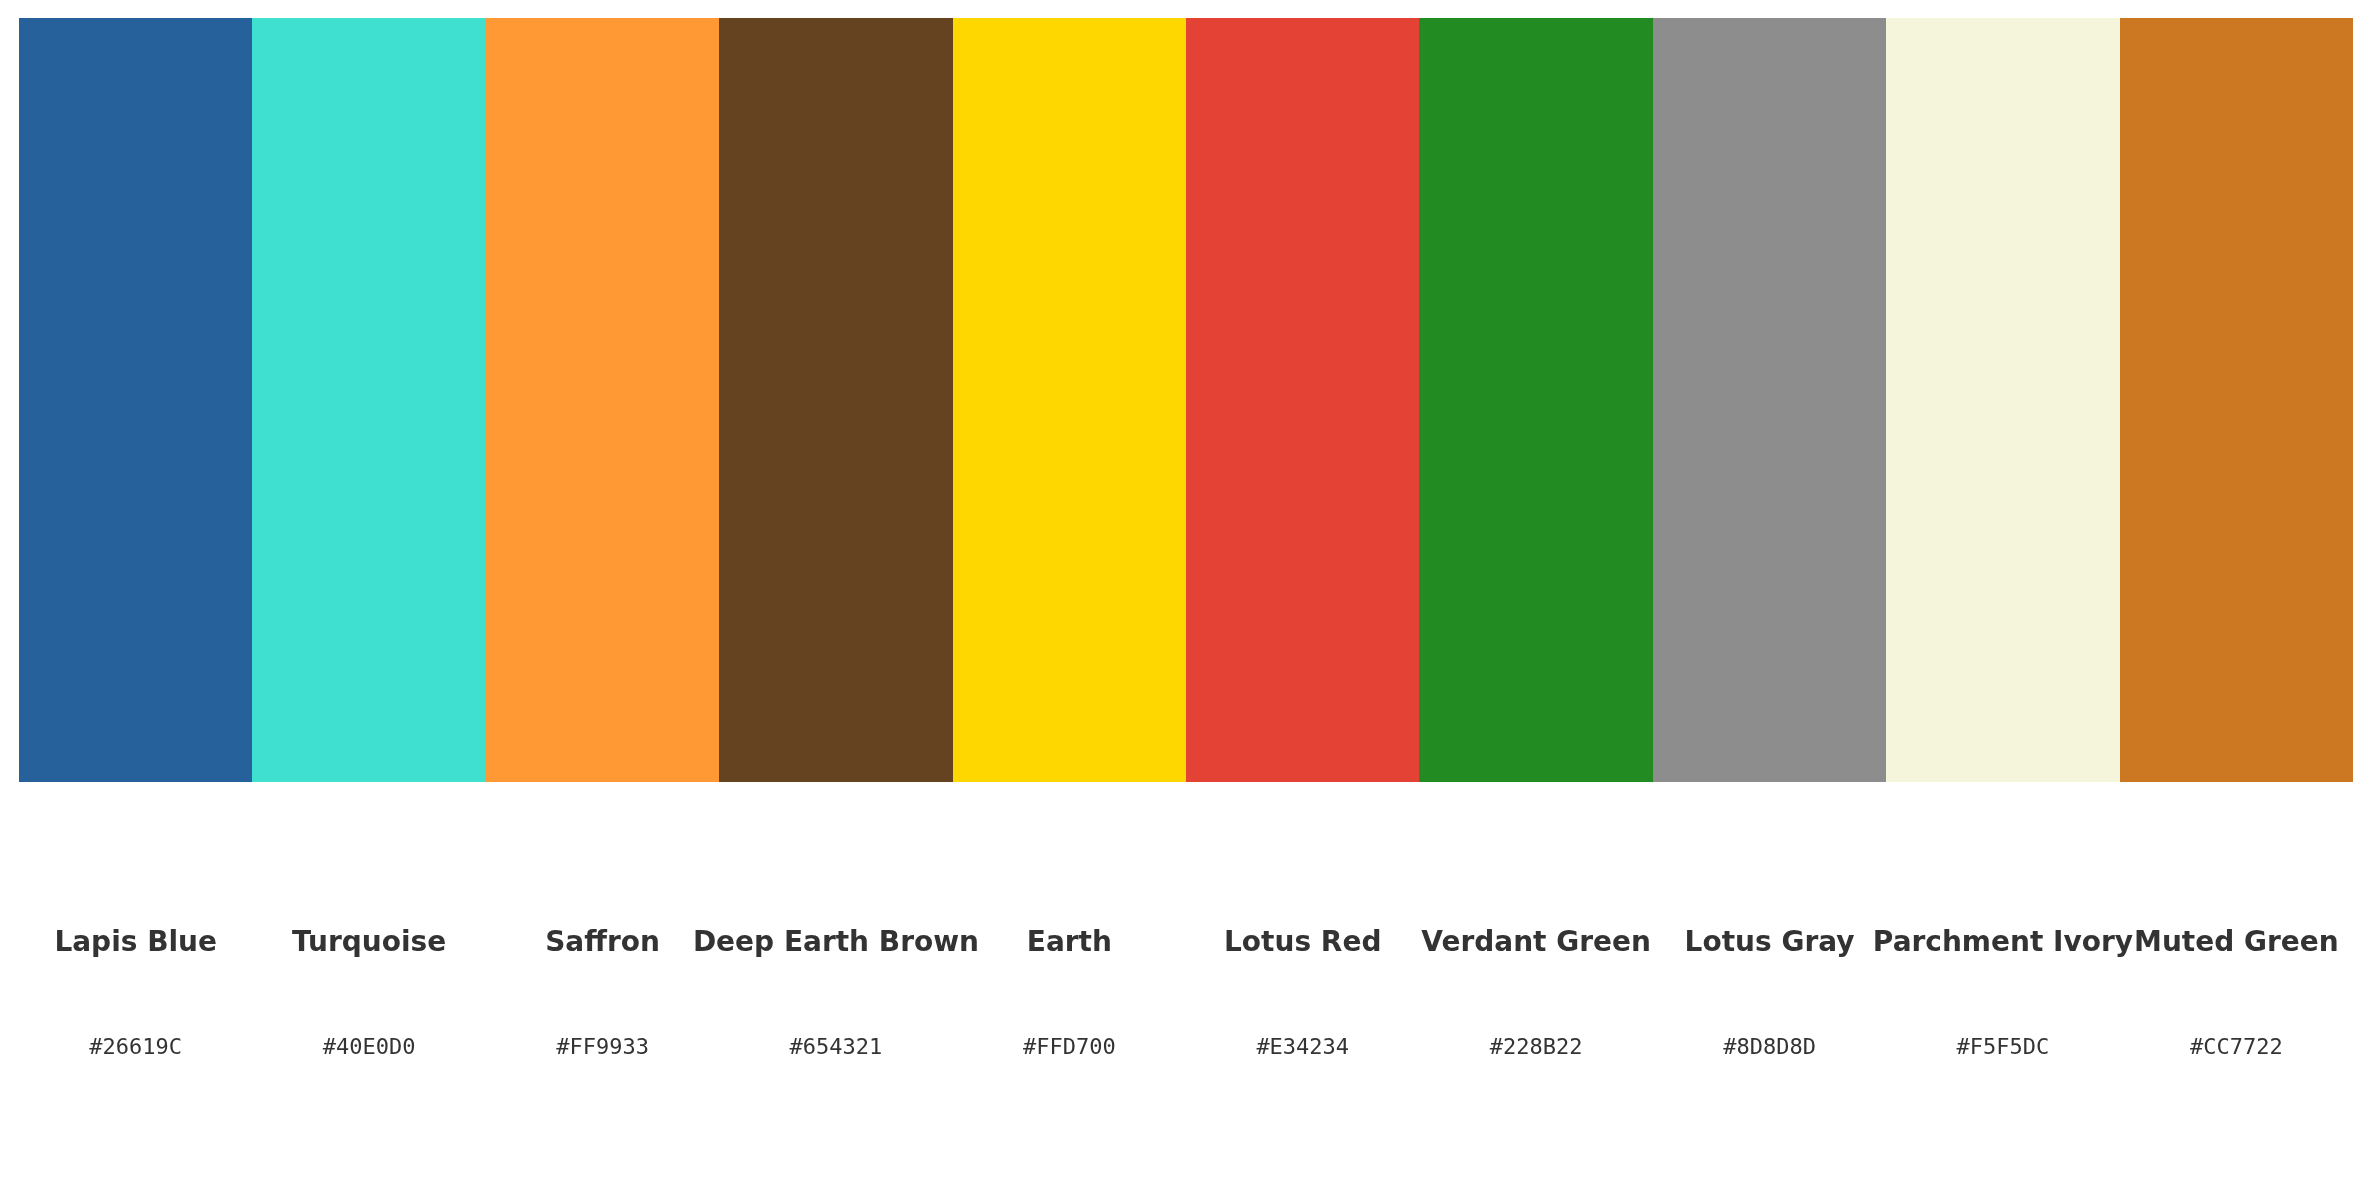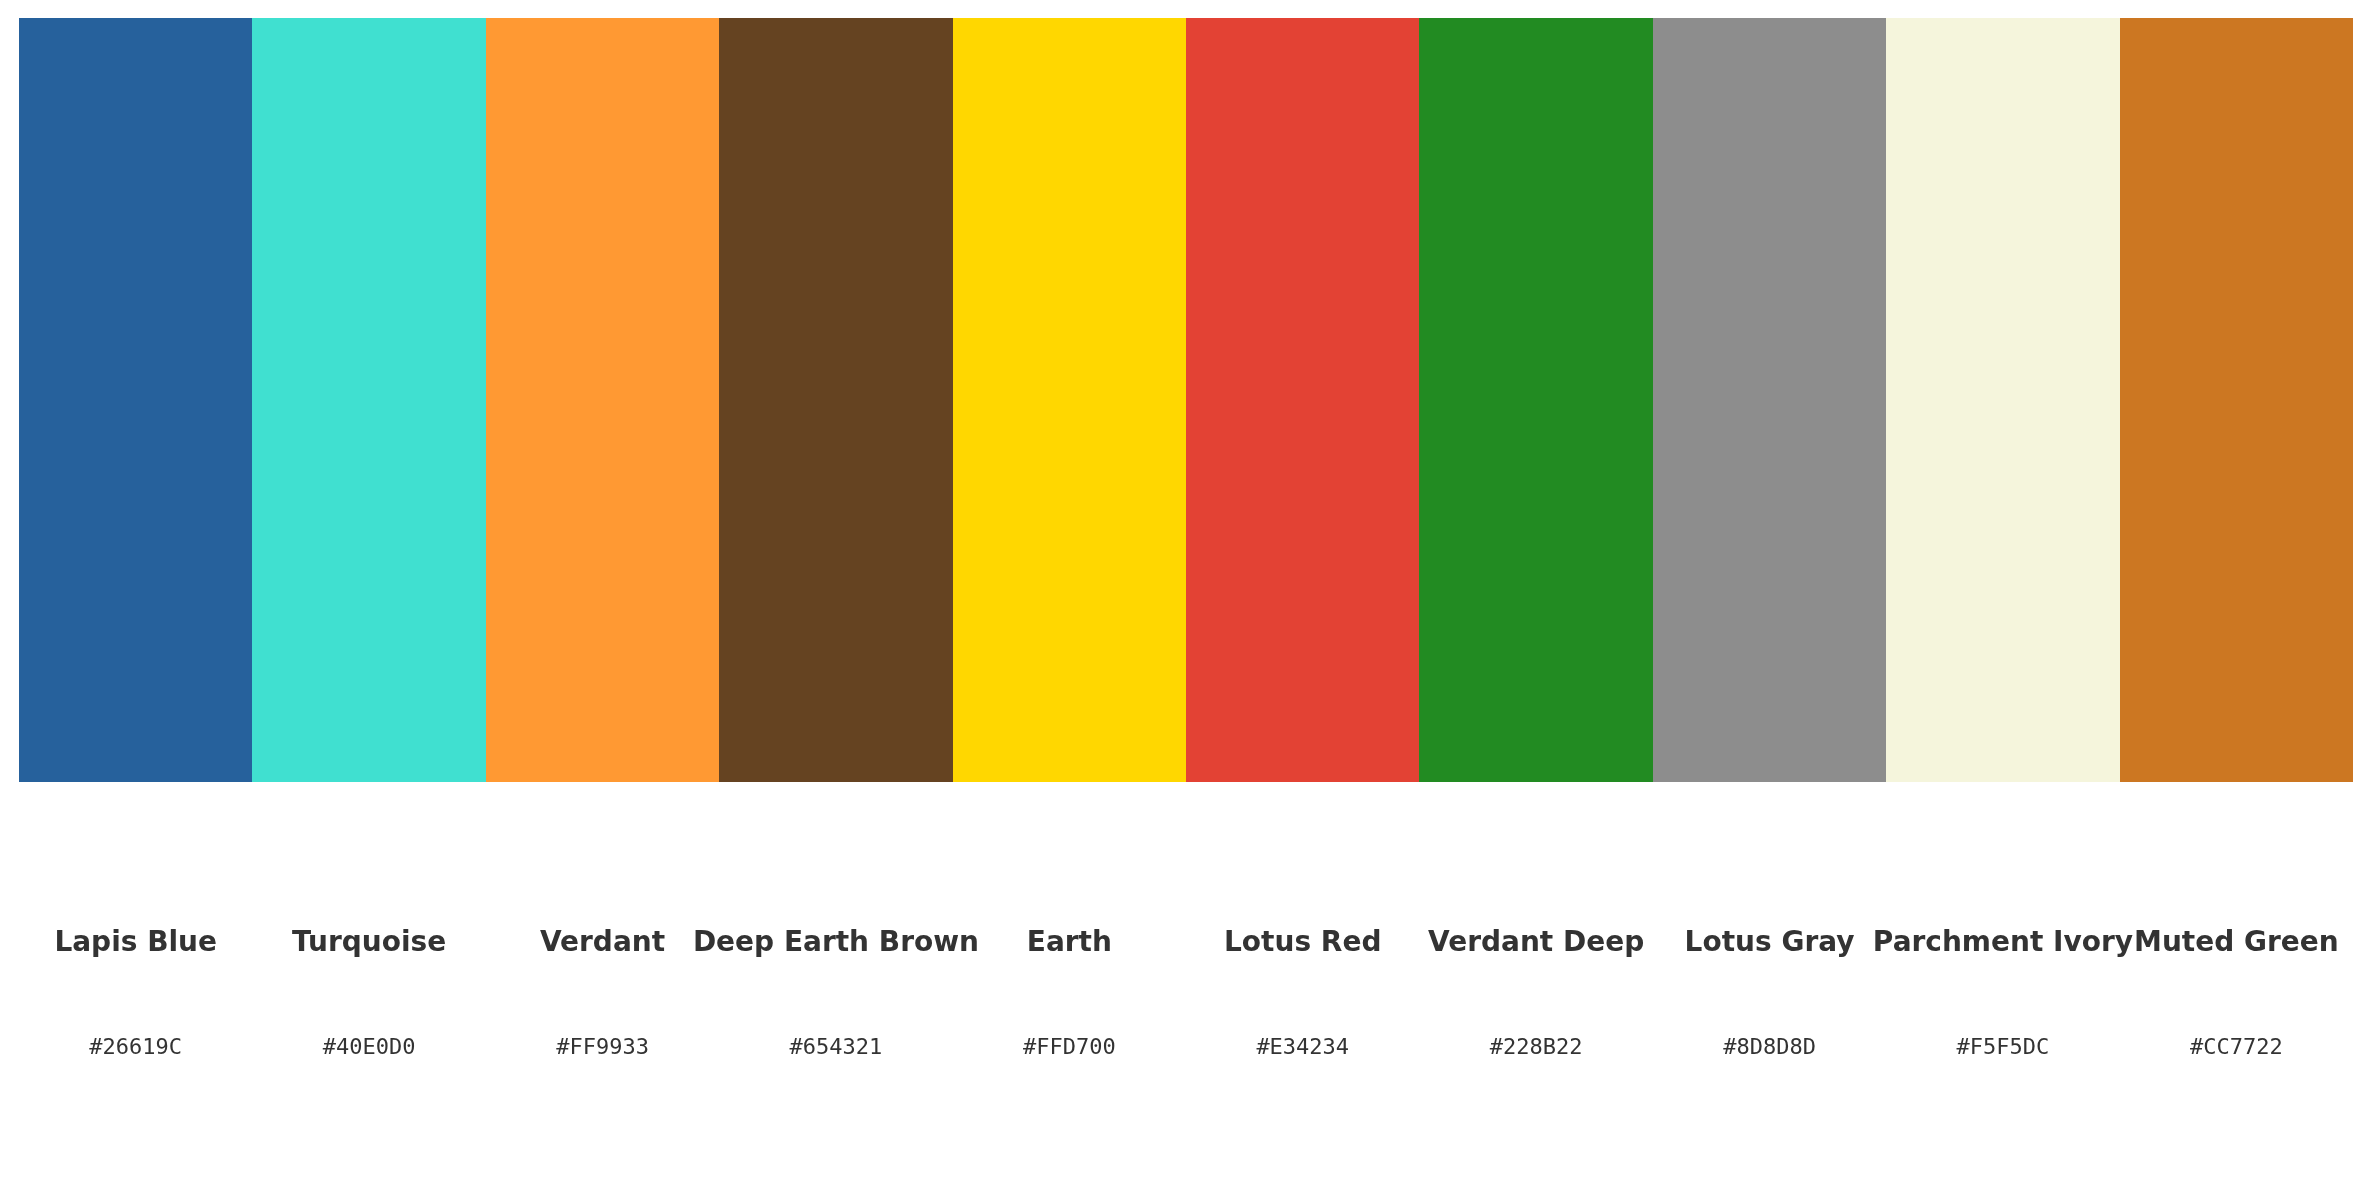--- a/index.html
+++ b/index.html
@@ -108,33 +108,33 @@
     </div>
 
   <div id="name-row">
       <div class="name-cell">
         <span class="swatch-name">Lapis Blue</span>
       </div>
       <div class="name-cell">
         <span class="swatch-name">Turquoise</span>
       </div>
       <div class="name-cell">
-        <span class="swatch-name">Verdant</span>
+        <span class="swatch-name">Saffron</span>
       </div>
       <div class="name-cell">
         <span class="swatch-name">Deep Earth Brown</span>
       </div>
       <div class="name-cell">
         <span class="swatch-name">Earth</span>
       </div>
       <div class="name-cell">
         <span class="swatch-name">Lotus Red</span>
       </div>
       <div class="name-cell">
-        <span class="swatch-name">Verdant Deep</span>
+        <span class="swatch-name">Verdant Green</span>
       </div>
       <div class="name-cell">
         <span class="swatch-name">Lotus Gray</span>
       </div>
       <div class="name-cell">
         <span class="swatch-name">Parchment Ivory</span>
       </div>
       <div class="name-cell">
         <span class="swatch-name">Muted Green</span>
       </div>

